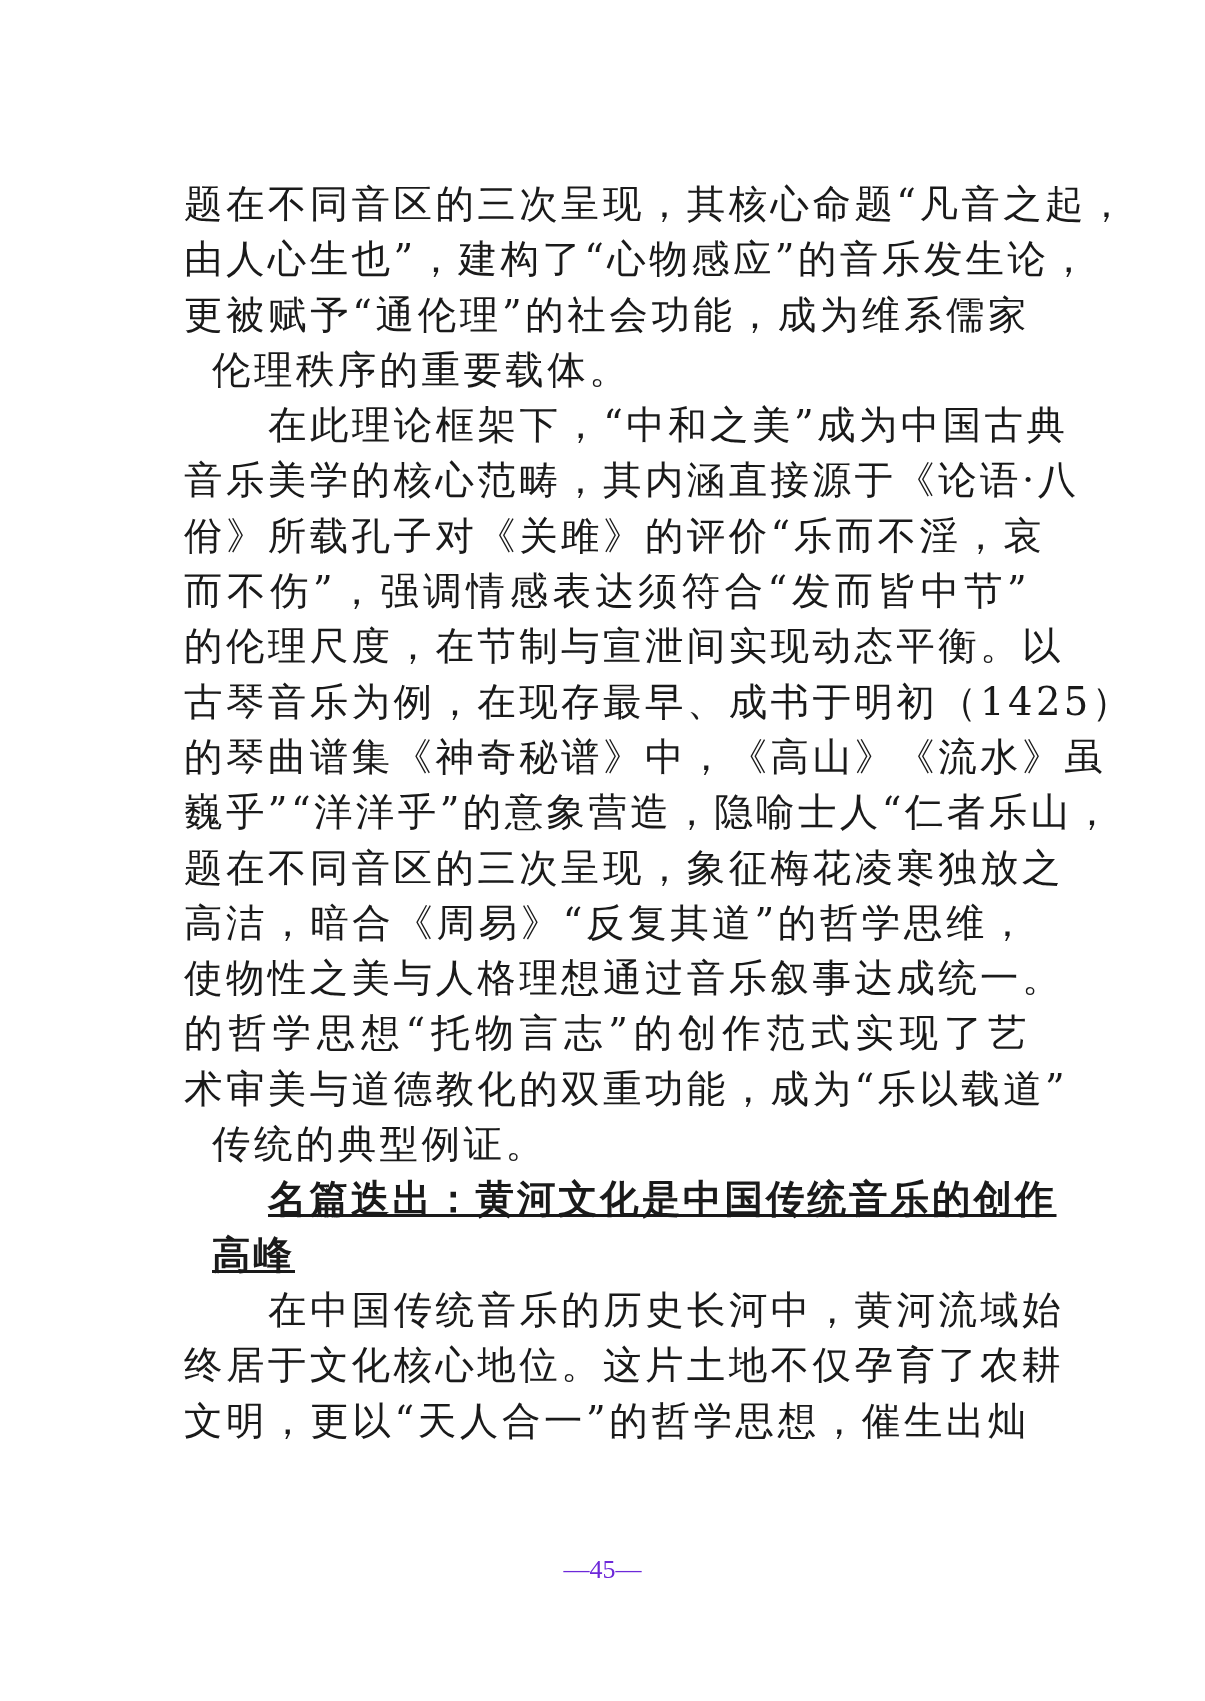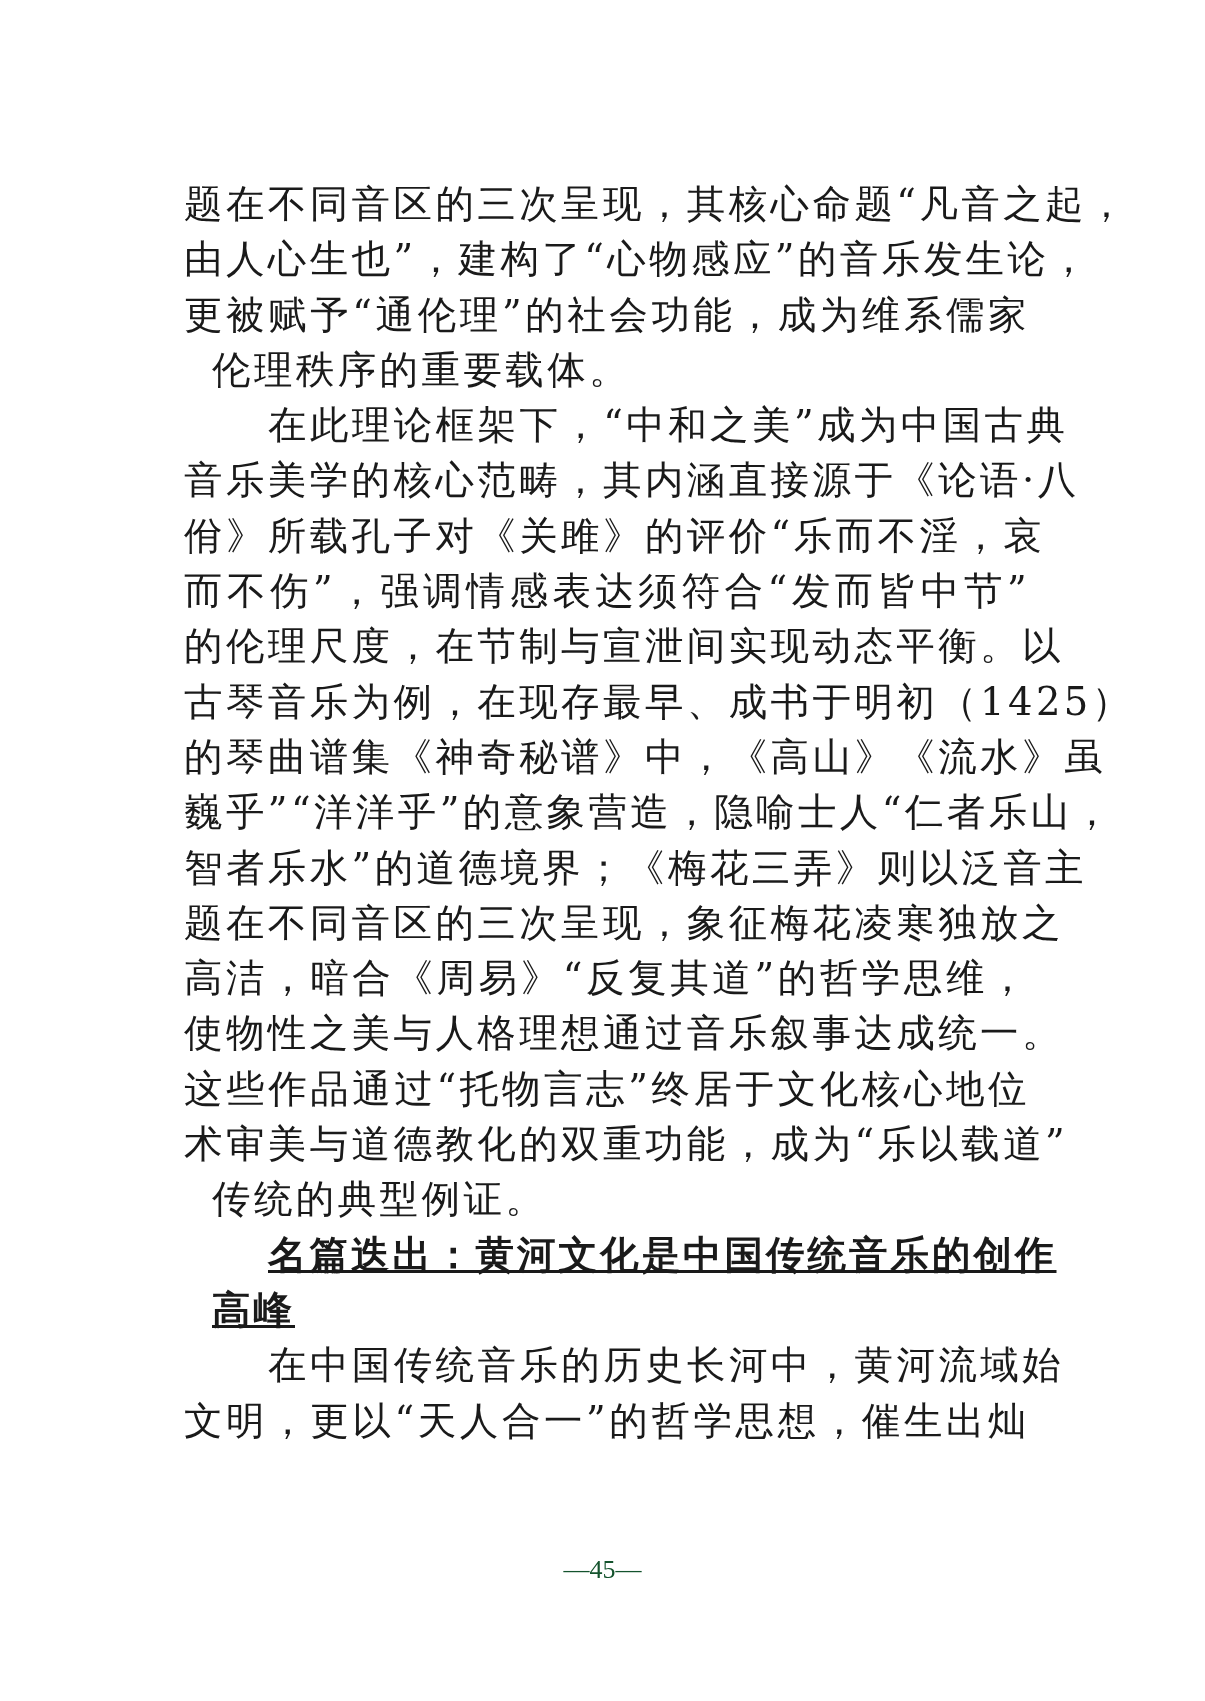--- a/index.html
+++ b/index.html
@@ -47,21 +47,21 @@
       text-decoration: underline;
     }
     .page-number {
       position: absolute;
       left: 0;
       width: 1205px;
       top: 1555px;
       text-align: center;
       font-family: "Liberation Serif", "DejaVu Serif", serif;
       font-size: 26px;
-      color: #14532d;
+      color: #6d28d9;
     }
   </style>
 </head>
 <body>
 
 <div class="page">
 
   <div class="paragraph">
     <span class="line">题在不同音区的三次呈现，其核心命题“凡音之起，</span>
     <span class="line">由人心生也”，建构了“心物感应”的音乐发生论，</span>
@@ -71,34 +71,34 @@
 
   <div class="paragraph">
     <span class="line indent">在此理论框架下，“中和之美”成为中国古典</span>
     <span class="line">音乐美学的核心范畴，其内涵直接源于《论语·八</span>
     <span class="line">佾》所载孔子对《关雎》的评价“乐而不淫，哀</span>
     <span class="line">而不伤”，强调情感表达须符合“发而皆中节”</span>
     <span class="line">的伦理尺度，在节制与宣泄间实现动态平衡。以</span>
     <span class="line">古琴音乐为例，在现存最早、成书于明初（1425）</span>
     <span class="line">的琴曲谱集《神奇秘谱》中，《高山》《流水》虽</span>
     <span class="line">巍乎”“洋洋乎”的意象营造，隐喻士人“仁者乐山，</span>
-    <span class="line">智者乐水”的道德境界；《梅花三弄》则以泛音主</span>
     <span class="line">题在不同音区的三次呈现，象征梅花凌寒独放之</span>
     <span class="line">高洁，暗合《周易》“反复其道”的哲学思维，</span>
     <span class="line">使物性之美与人格理想通过音乐叙事达成统一。</span>
-    <span class="line">这些作品通过“托物言志”终居于文化核心地位</span>
+    <span class="line">的哲学思想“托物言志”的创作范式实现了艺</span>
     <span class="line">术审美与道德教化的双重功能，成为“乐以载道”</span>
     <span class="line last">传统的典型例证。</span>
   </div>
 
   <div class="paragraph heading">
     <span class="line indent">名篇迭出：黄河文化是中国传统音乐的创作</span>
     <span class="line last">高峰</span>
   </div>
 
   <div class="paragraph">
     <span class="line indent">在中国传统音乐的历史长河中，黄河流域始</span>
+    <span class="line">终居于文化核心地位。这片土地不仅孕育了农耕</span>
     <span class="line">文明，更以“天人合一”的哲学思想，催生出灿</span>
   </div>
 
 </div>
 
 <div class="page-number">—45—</div>
 
 </body></html>

